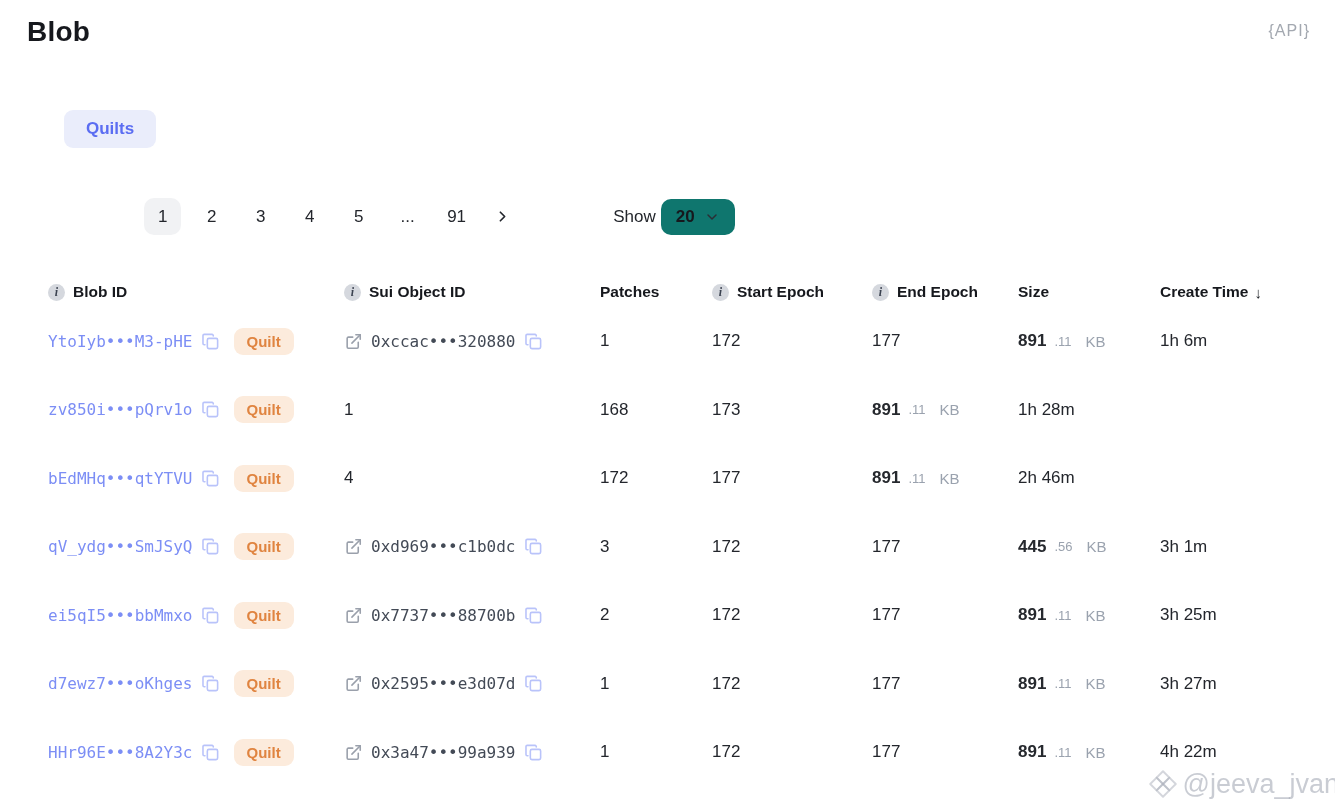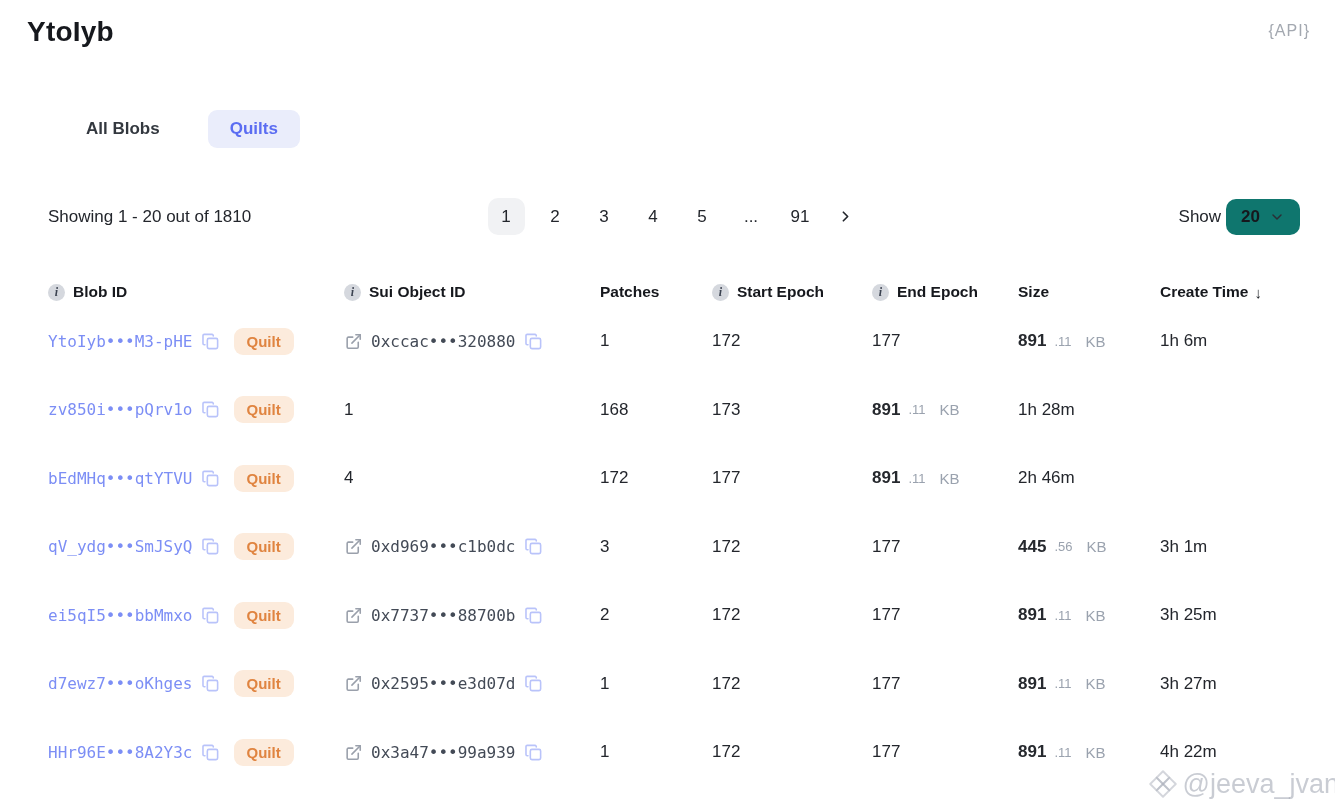--- a/index.html
+++ b/index.html
@@ -91,32 +91,30 @@
     display: flex; align-items: center; gap: 2px;
     color: rgba(156,163,175,.55); font-size: 27px; font-weight: 500;
     pointer-events: none;
   }
   .watermark svg { opacity: .8; }
 </style>
 </head>
 <body>
 
 <div class="page-header">
-  <div class="page-title">YtoIyb</div>
+  <div class="page-title">Blob</div>
   <div class="api-link">{API}</div>
 </div>
 
 <div class="tabs">
-  <div class="tab"><span>All Blobs</span></div>
 
   <div class="tab active"><span>Quilts</span></div>
 </div>
 
 <div class="toolbar">
-  <div class="showing-text">Showing 1 - 20 out of 1810</div>
   <div class="pagination">
     <span id="pages-holder" style="display:contents">
   <span class="page-item active">
           <span>1</span>
         </span>
 
   <span class="page-item">
           <span>2</span>
         </span>
 

